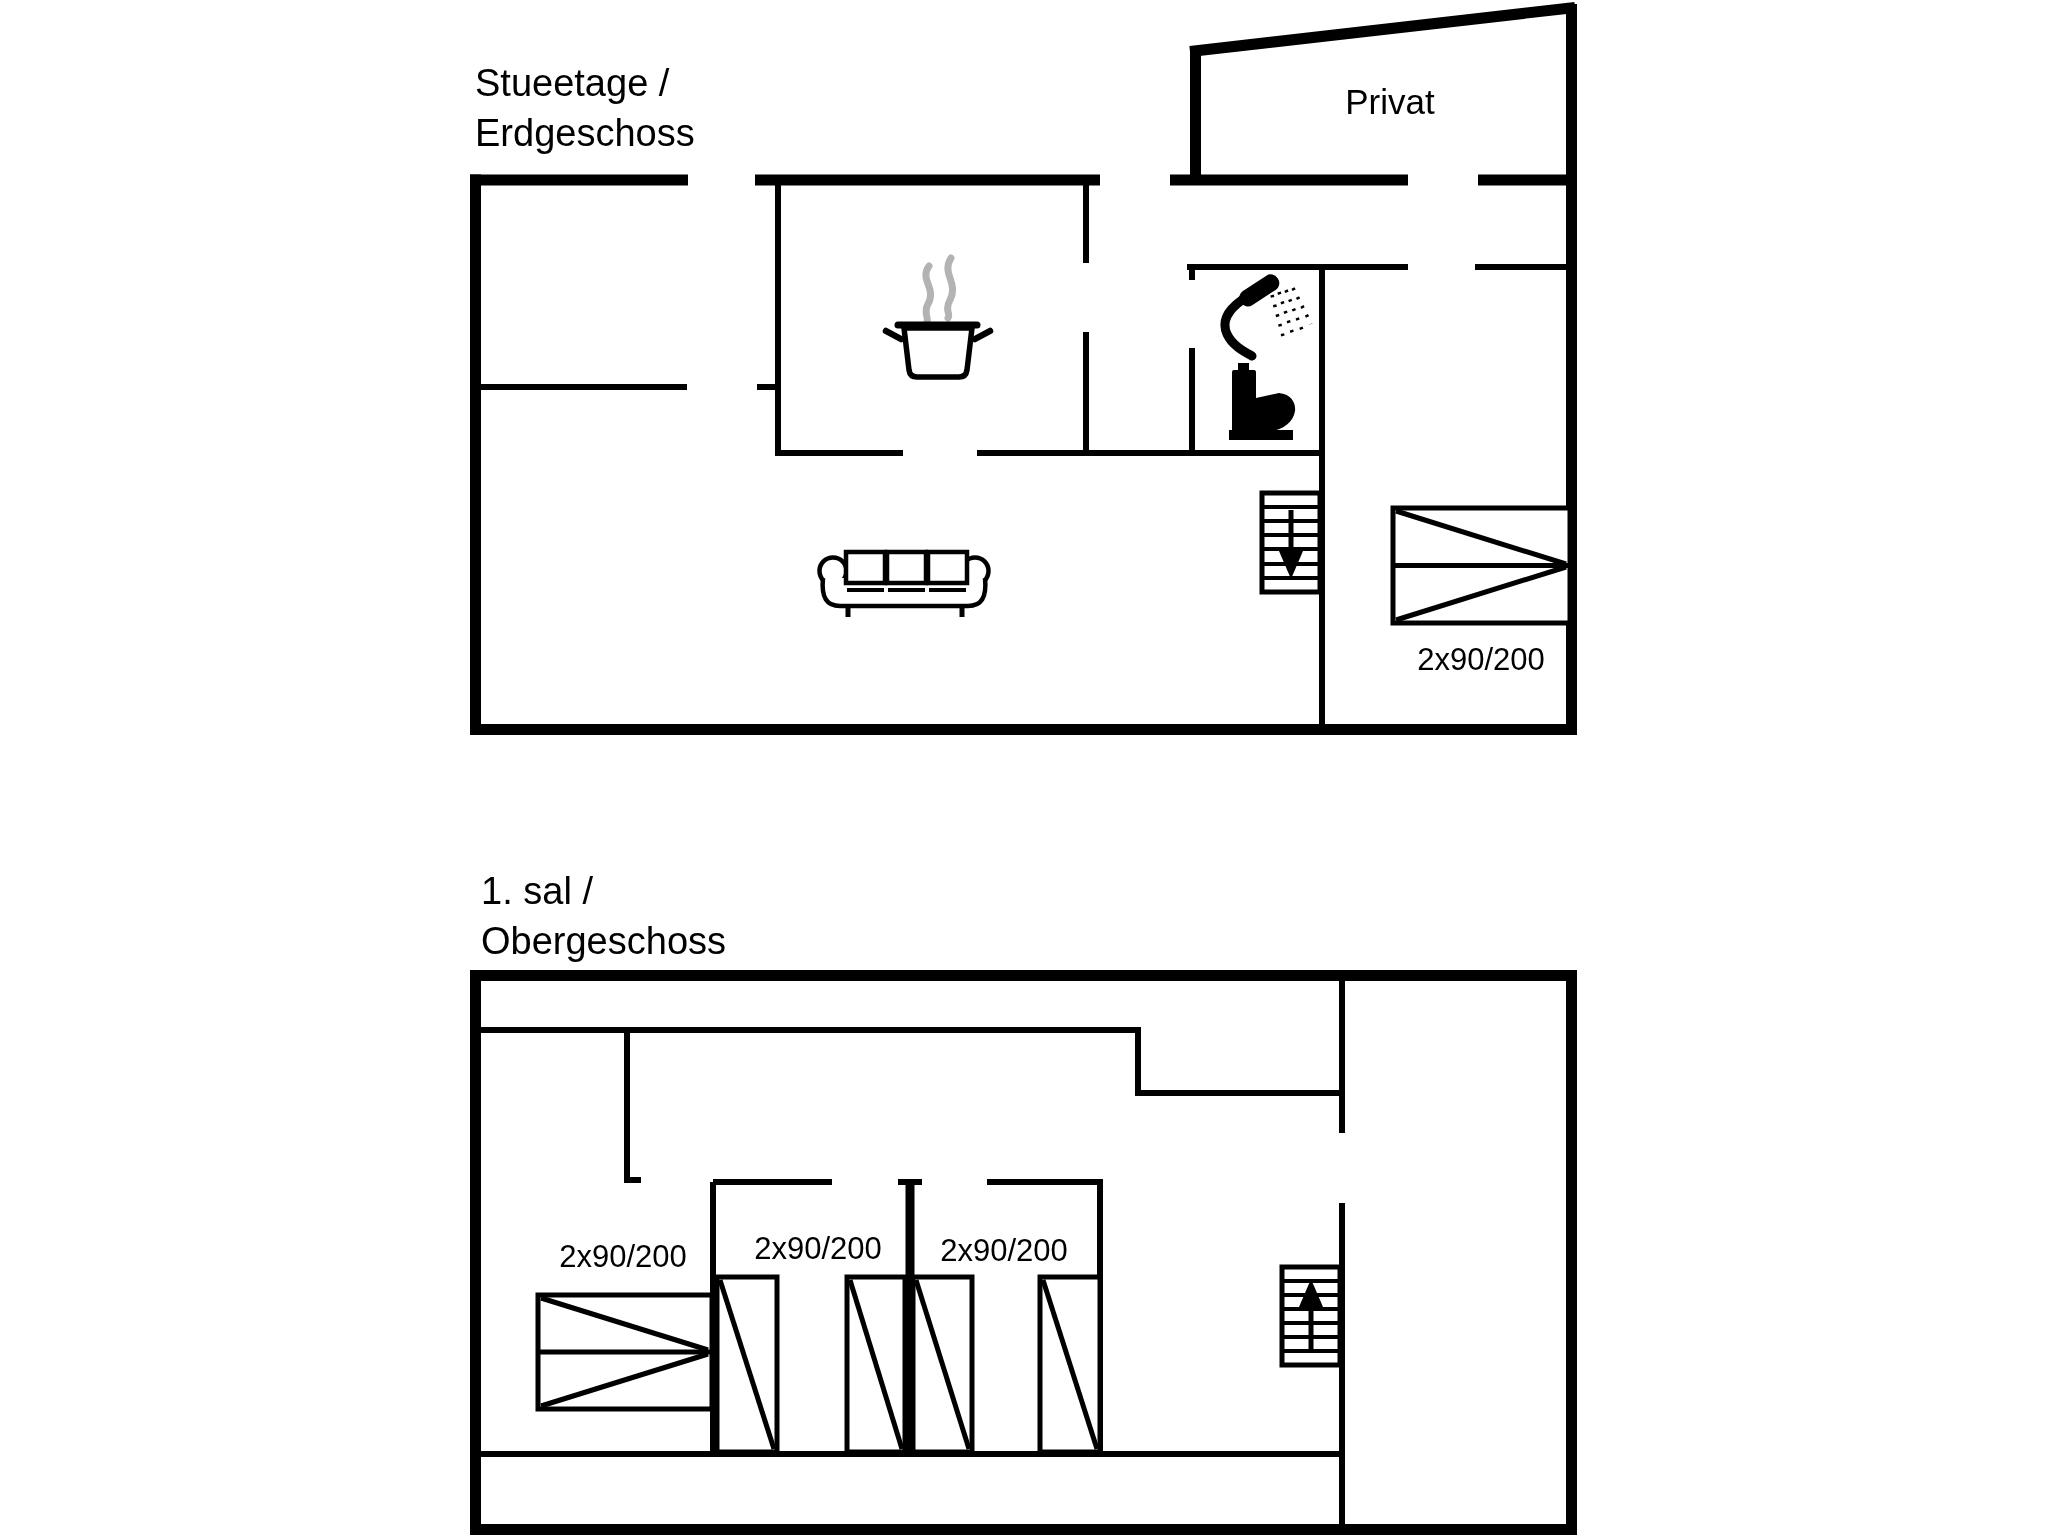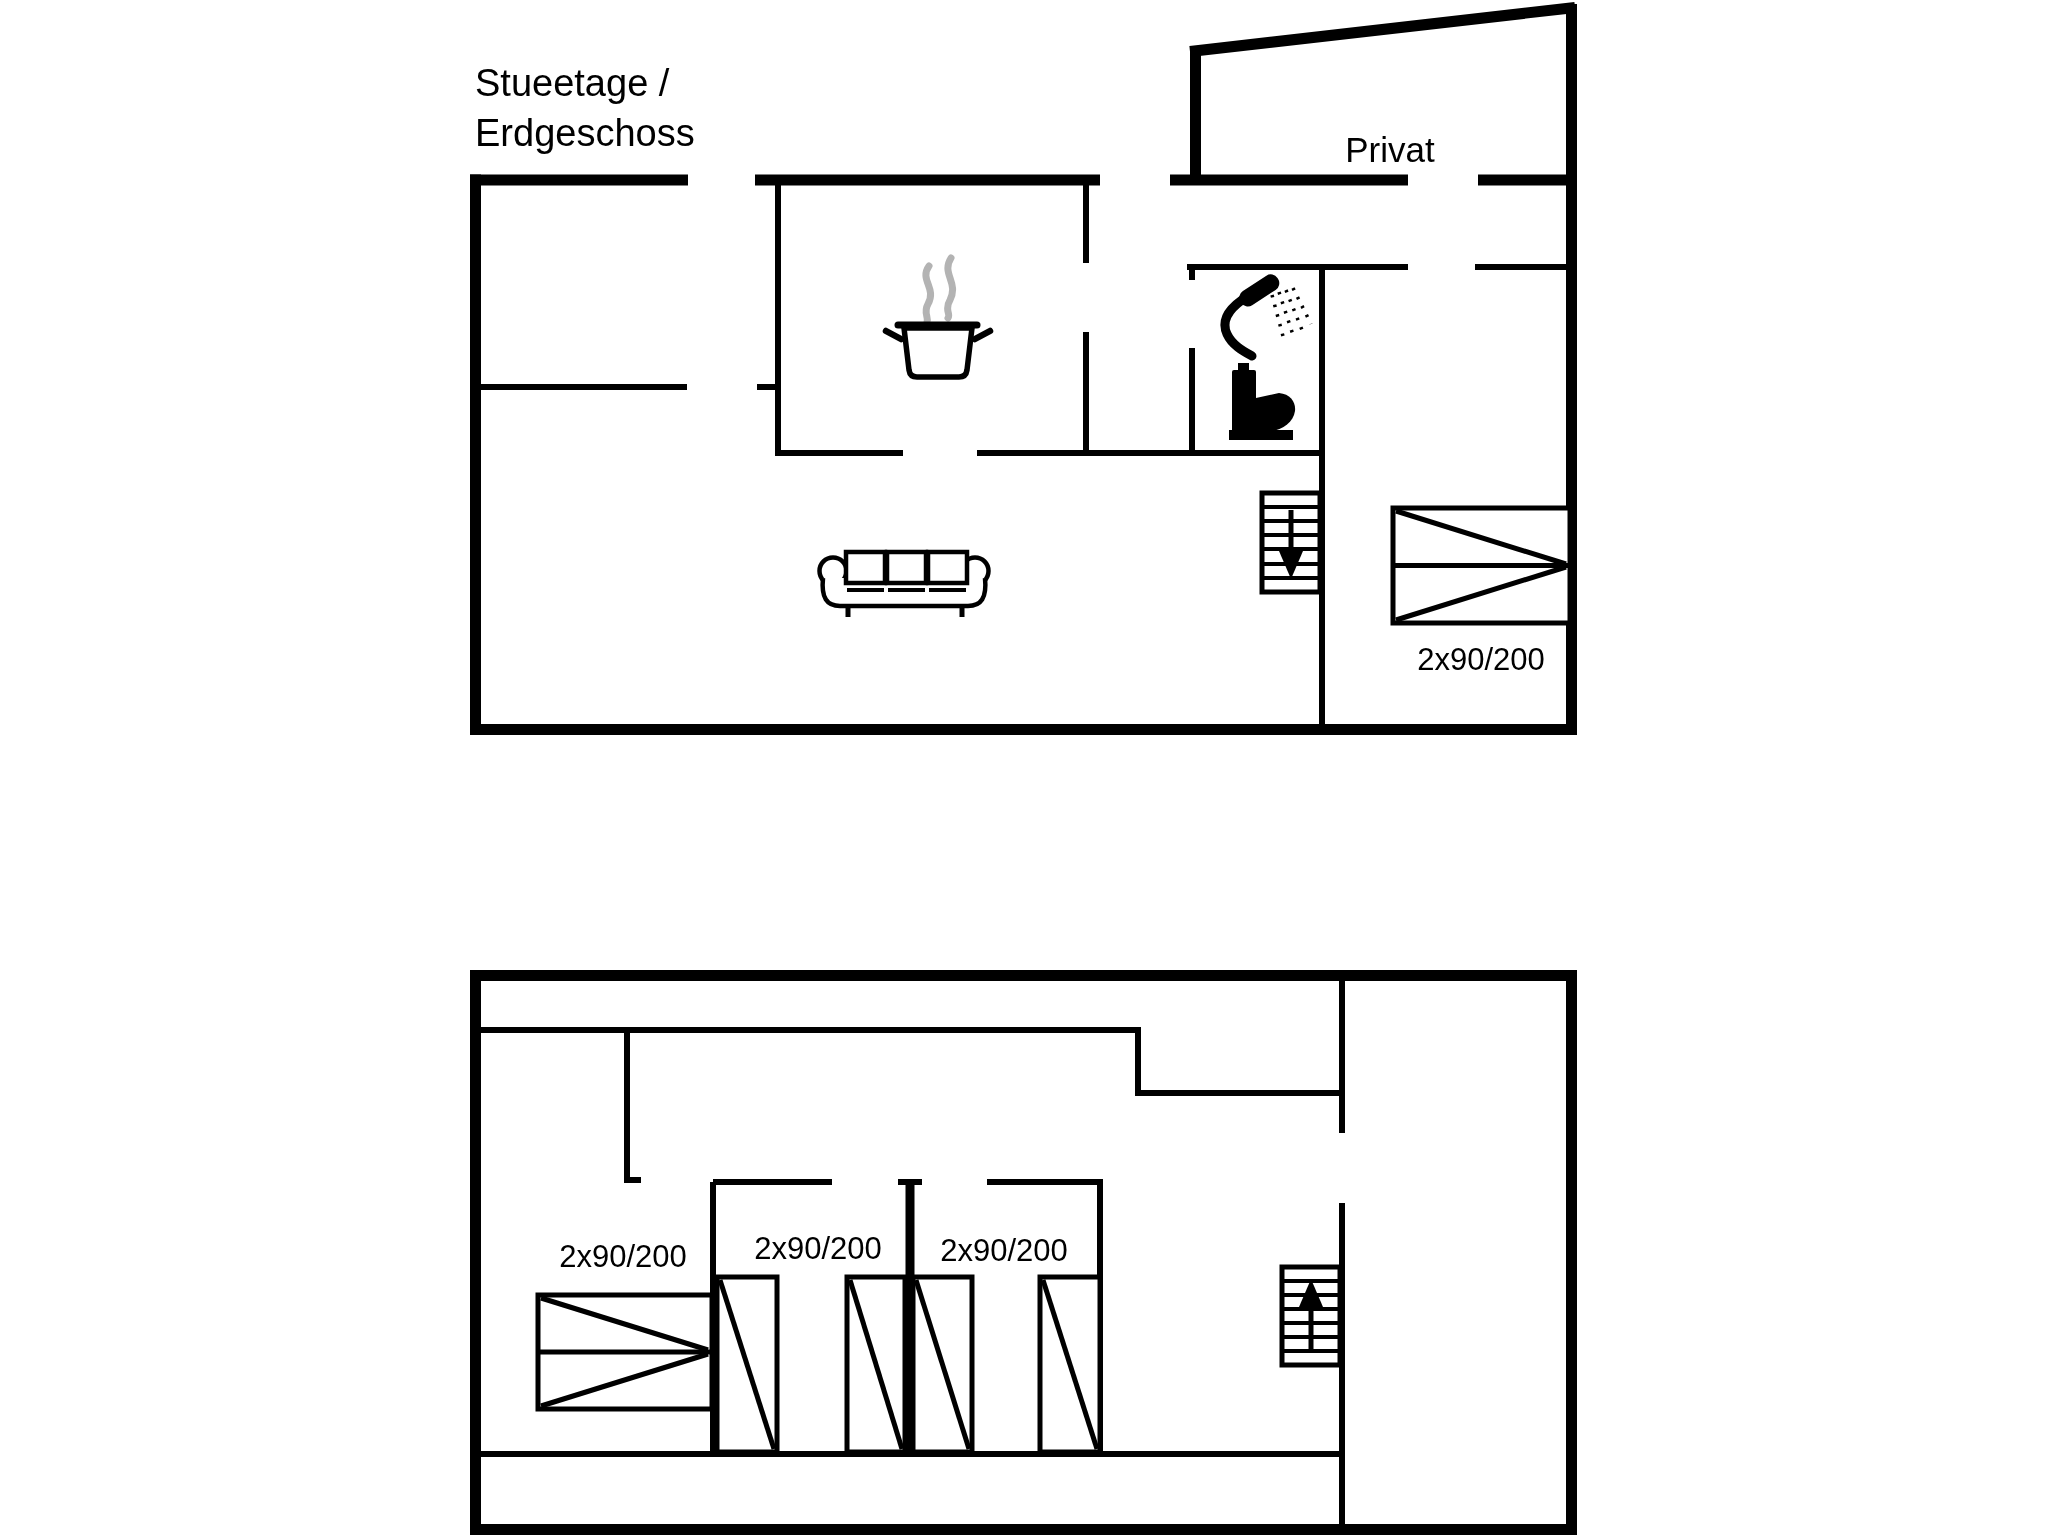--- a/index.html
+++ b/index.html
@@ -195,24 +195,28 @@
         </g>
       </g>
     </g>
   </svg>
 
   <div class="lbl floor-title" style="left:475px; top:58px;">
     <div>Stueetage /</div>
     <div>Erdgeschoss</div>
   </div>
 
-  <div class="lbl room-label centered" style="left:1390px; top:82px;margin-top:48px;">Privat</div>
+  <div class="lbl room-label centered" style="left:1390px; top:82px;">Privat</div>
 
   <div class="lbl bed-label centered" style="left:1481px; top:642px;">2x90/200</div>
 
+  <div class="lbl floor-title" style="left:481px; top:866px;">
+    <div>1. sal /</div>
+    <div>Obergeschoss</div>
+  </div>
 
   <div class="lbl bed-label centered" style="left:623px; top:1239px;">2x90/200</div>
 
   <div class="lbl bed-label centered" style="left:818px; top:1231px;">2x90/200</div>
 
   <div class="lbl bed-label centered" style="left:1004px; top:1233px;">2x90/200</div>
 
 </div>
 
 </body></html>

